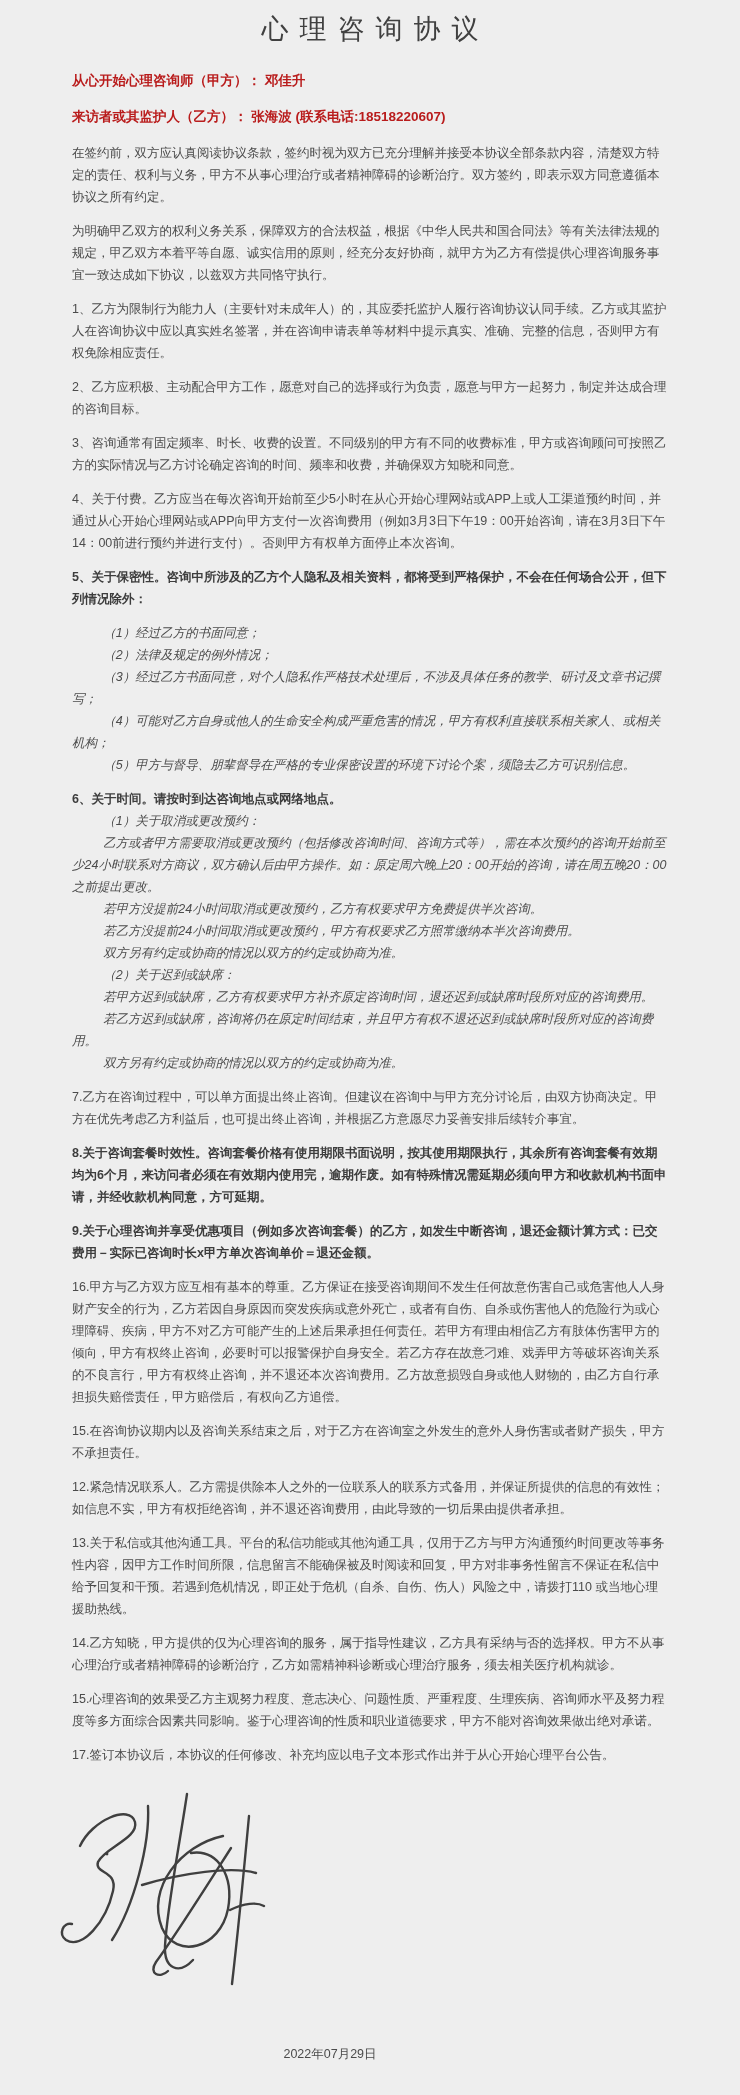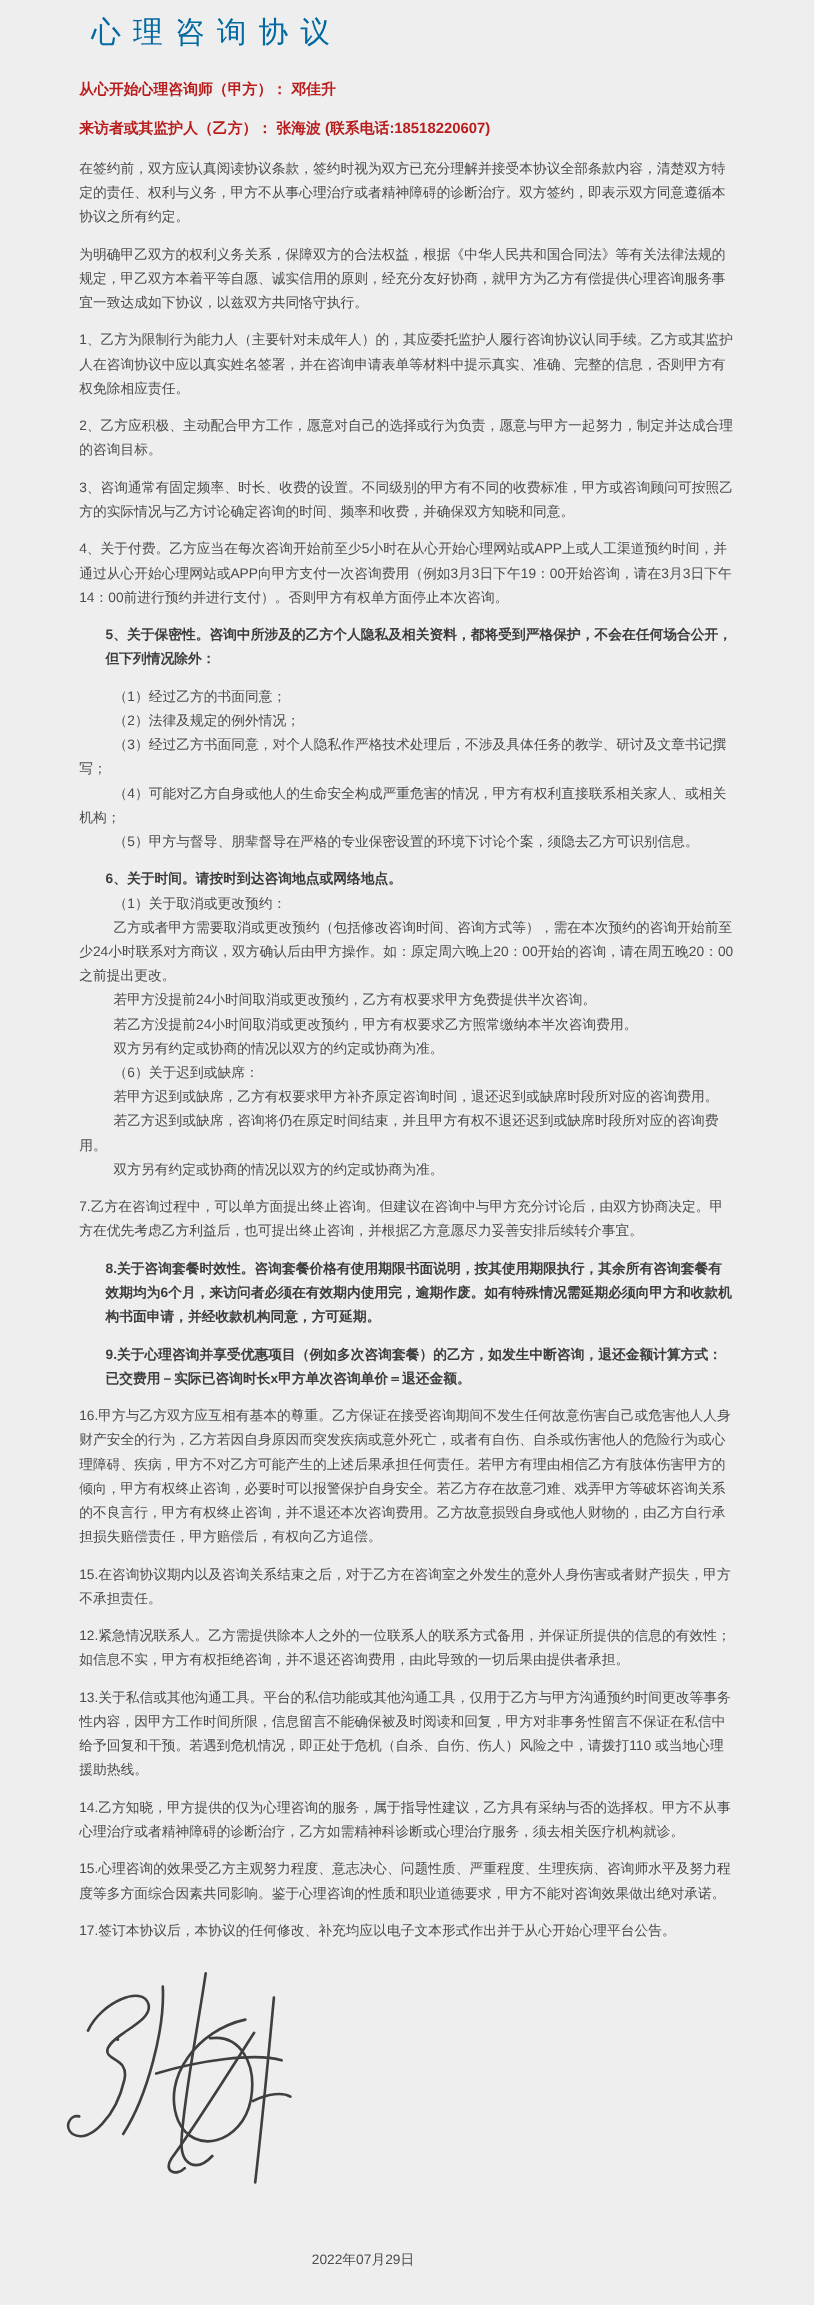--- a/index.html
+++ b/index.html
@@ -5,28 +5,28 @@
   html,body{margin:0;padding:0;background:#e9e9e9;}
   .page{
     width:740px;height:2095px;box-sizing:border-box;
     background:#eeeeee;
     padding:6px 72px 0 72px;
     position:relative;overflow:hidden;
     font-family:"Liberation Sans","DejaVu Sans",sans-serif;
     font-size:12.5px;line-height:22px;color:#4b4b4b;
   }
   .doc-title{
-    font-size:27px;font-weight:400;color:#0369a1;
-    letter-spacing:11px;text-indent:11px;
+    font-size:27px;font-weight:400;color:#404040;
+    text-align:center;letter-spacing:11px;text-indent:11px;
     margin:6px 0 24px 0;line-height:34px;
   }
   p{margin:12px 0;}
   .hdr{font-weight:bold;color:#b91c1c;font-size:13.5px;margin:14px 0;}
-  .bold{font-weight:bold;color:#3d3d3d;margin-left:24px;}
-  .ind{text-indent:2.5em;margin:0;}
+  .bold{font-weight:bold;color:#3d3d3d;}
+  .ind{text-indent:2.5em;margin:0;font-style:italic;}
   .sig-label{margin-top:30px;}
   .sig-block{position:absolute;left:50px;top:1788px;width:230px;height:215px;}
   .sig-block svg{display:block;}
   .doc-date{
     position:absolute;top:2043px;left:0;width:100%;
     text-align:center;transform:translateX(-40px);
     color:#4b4b4b;
   }
 </style>
 </head>
@@ -53,21 +53,21 @@
   <p class="ind">（3）经过乙方书面同意，对个人隐私作严格技术处理后，不涉及具体任务的教学、研讨及文章书记撰写；</p>
   <p class="ind">（4）可能对乙方自身或他人的生命安全构成严重危害的情况，甲方有权利直接联系相关家人、或相关机构；</p>
   <p class="ind">（5）甲方与督导、朋辈督导在严格的专业保密设置的环境下讨论个案，须隐去乙方可识别信息。</p>
 
   <p class="bold" style="margin-bottom:0;">6、关于时间。请按时到达咨询地点或网络地点。</p>
   <p class="ind">（1）关于取消或更改预约：</p>
   <p class="ind">乙方或者甲方需要取消或更改预约（包括修改咨询时间、咨询方式等），需在本次预约的咨询开始前至少24小时联系对方商议，双方确认后由甲方操作。如：原定周六晚上20：00开始的咨询，请在周五晚20：00之前提出更改。</p>
   <p class="ind">若甲方没提前24小时间取消或更改预约，乙方有权要求甲方免费提供半次咨询。</p>
   <p class="ind">若乙方没提前24小时间取消或更改预约，甲方有权要求乙方照常缴纳本半次咨询费用。</p>
   <p class="ind">双方另有约定或协商的情况以双方的约定或协商为准。</p>
-  <p class="ind">（6）关于迟到或缺席：</p>
+  <p class="ind">（2）关于迟到或缺席：</p>
   <p class="ind">若甲方迟到或缺席，乙方有权要求甲方补齐原定咨询时间，退还迟到或缺席时段所对应的咨询费用。</p>
   <p class="ind">若乙方迟到或缺席，咨询将仍在原定时间结束，并且甲方有权不退还迟到或缺席时段所对应的咨询费用。</p>
   <p class="ind">双方另有约定或协商的情况以双方的约定或协商为准。</p>
 
   <p>7.乙方在咨询过程中，可以单方面提出终止咨询。但建议在咨询中与甲方充分讨论后，由双方协商决定。甲方在优先考虑乙方利益后，也可提出终止咨询，并根据乙方意愿尽力妥善安排后续转介事宜。</p>
   <p class="bold">8.关于咨询套餐时效性。咨询套餐价格有使用期限书面说明，按其使用期限执行，其余所有咨询套餐有效期均为6个月，来访问者必须在有效期内使用完，逾期作废。如有特殊情况需延期必须向甲方和收款机构书面申请，并经收款机构同意，方可延期。</p>
   <p class="bold">9.关于心理咨询并享受优惠项目（例如多次咨询套餐）的乙方，如发生中断咨询，退还金额计算方式：已交费用－实际已咨询时长x甲方单次咨询单价＝退还金额。</p>
   <p>16.甲方与乙方双方应互相有基本的尊重。乙方保证在接受咨询期间不发生任何故意伤害自己或危害他人人身财产安全的行为，乙方若因自身原因而突发疾病或意外死亡，或者有自伤、自杀或伤害他人的危险行为或心理障碍、疾病，甲方不对乙方可能产生的上述后果承担任何责任。若甲方有理由相信乙方有肢体伤害甲方的倾向，甲方有权终止咨询，必要时可以报警保护自身安全。若乙方存在故意刁难、戏弄甲方等破坏咨询关系的不良言行，甲方有权终止咨询，并不退还本次咨询费用。乙方故意损毁自身或他人财物的，由乙方自行承担损失赔偿责任，甲方赔偿后，有权向乙方追偿。</p>
   <p>15.在咨询协议期内以及咨询关系结束之后，对于乙方在咨询室之外发生的意外人身伤害或者财产损失，甲方不承担责任。</p>
   <p>12.紧急情况联系人。乙方需提供除本人之外的一位联系人的联系方式备用，并保证所提供的信息的有效性；如信息不实，甲方有权拒绝咨询，并不退还咨询费用，由此导致的一切后果由提供者承担。</p>

